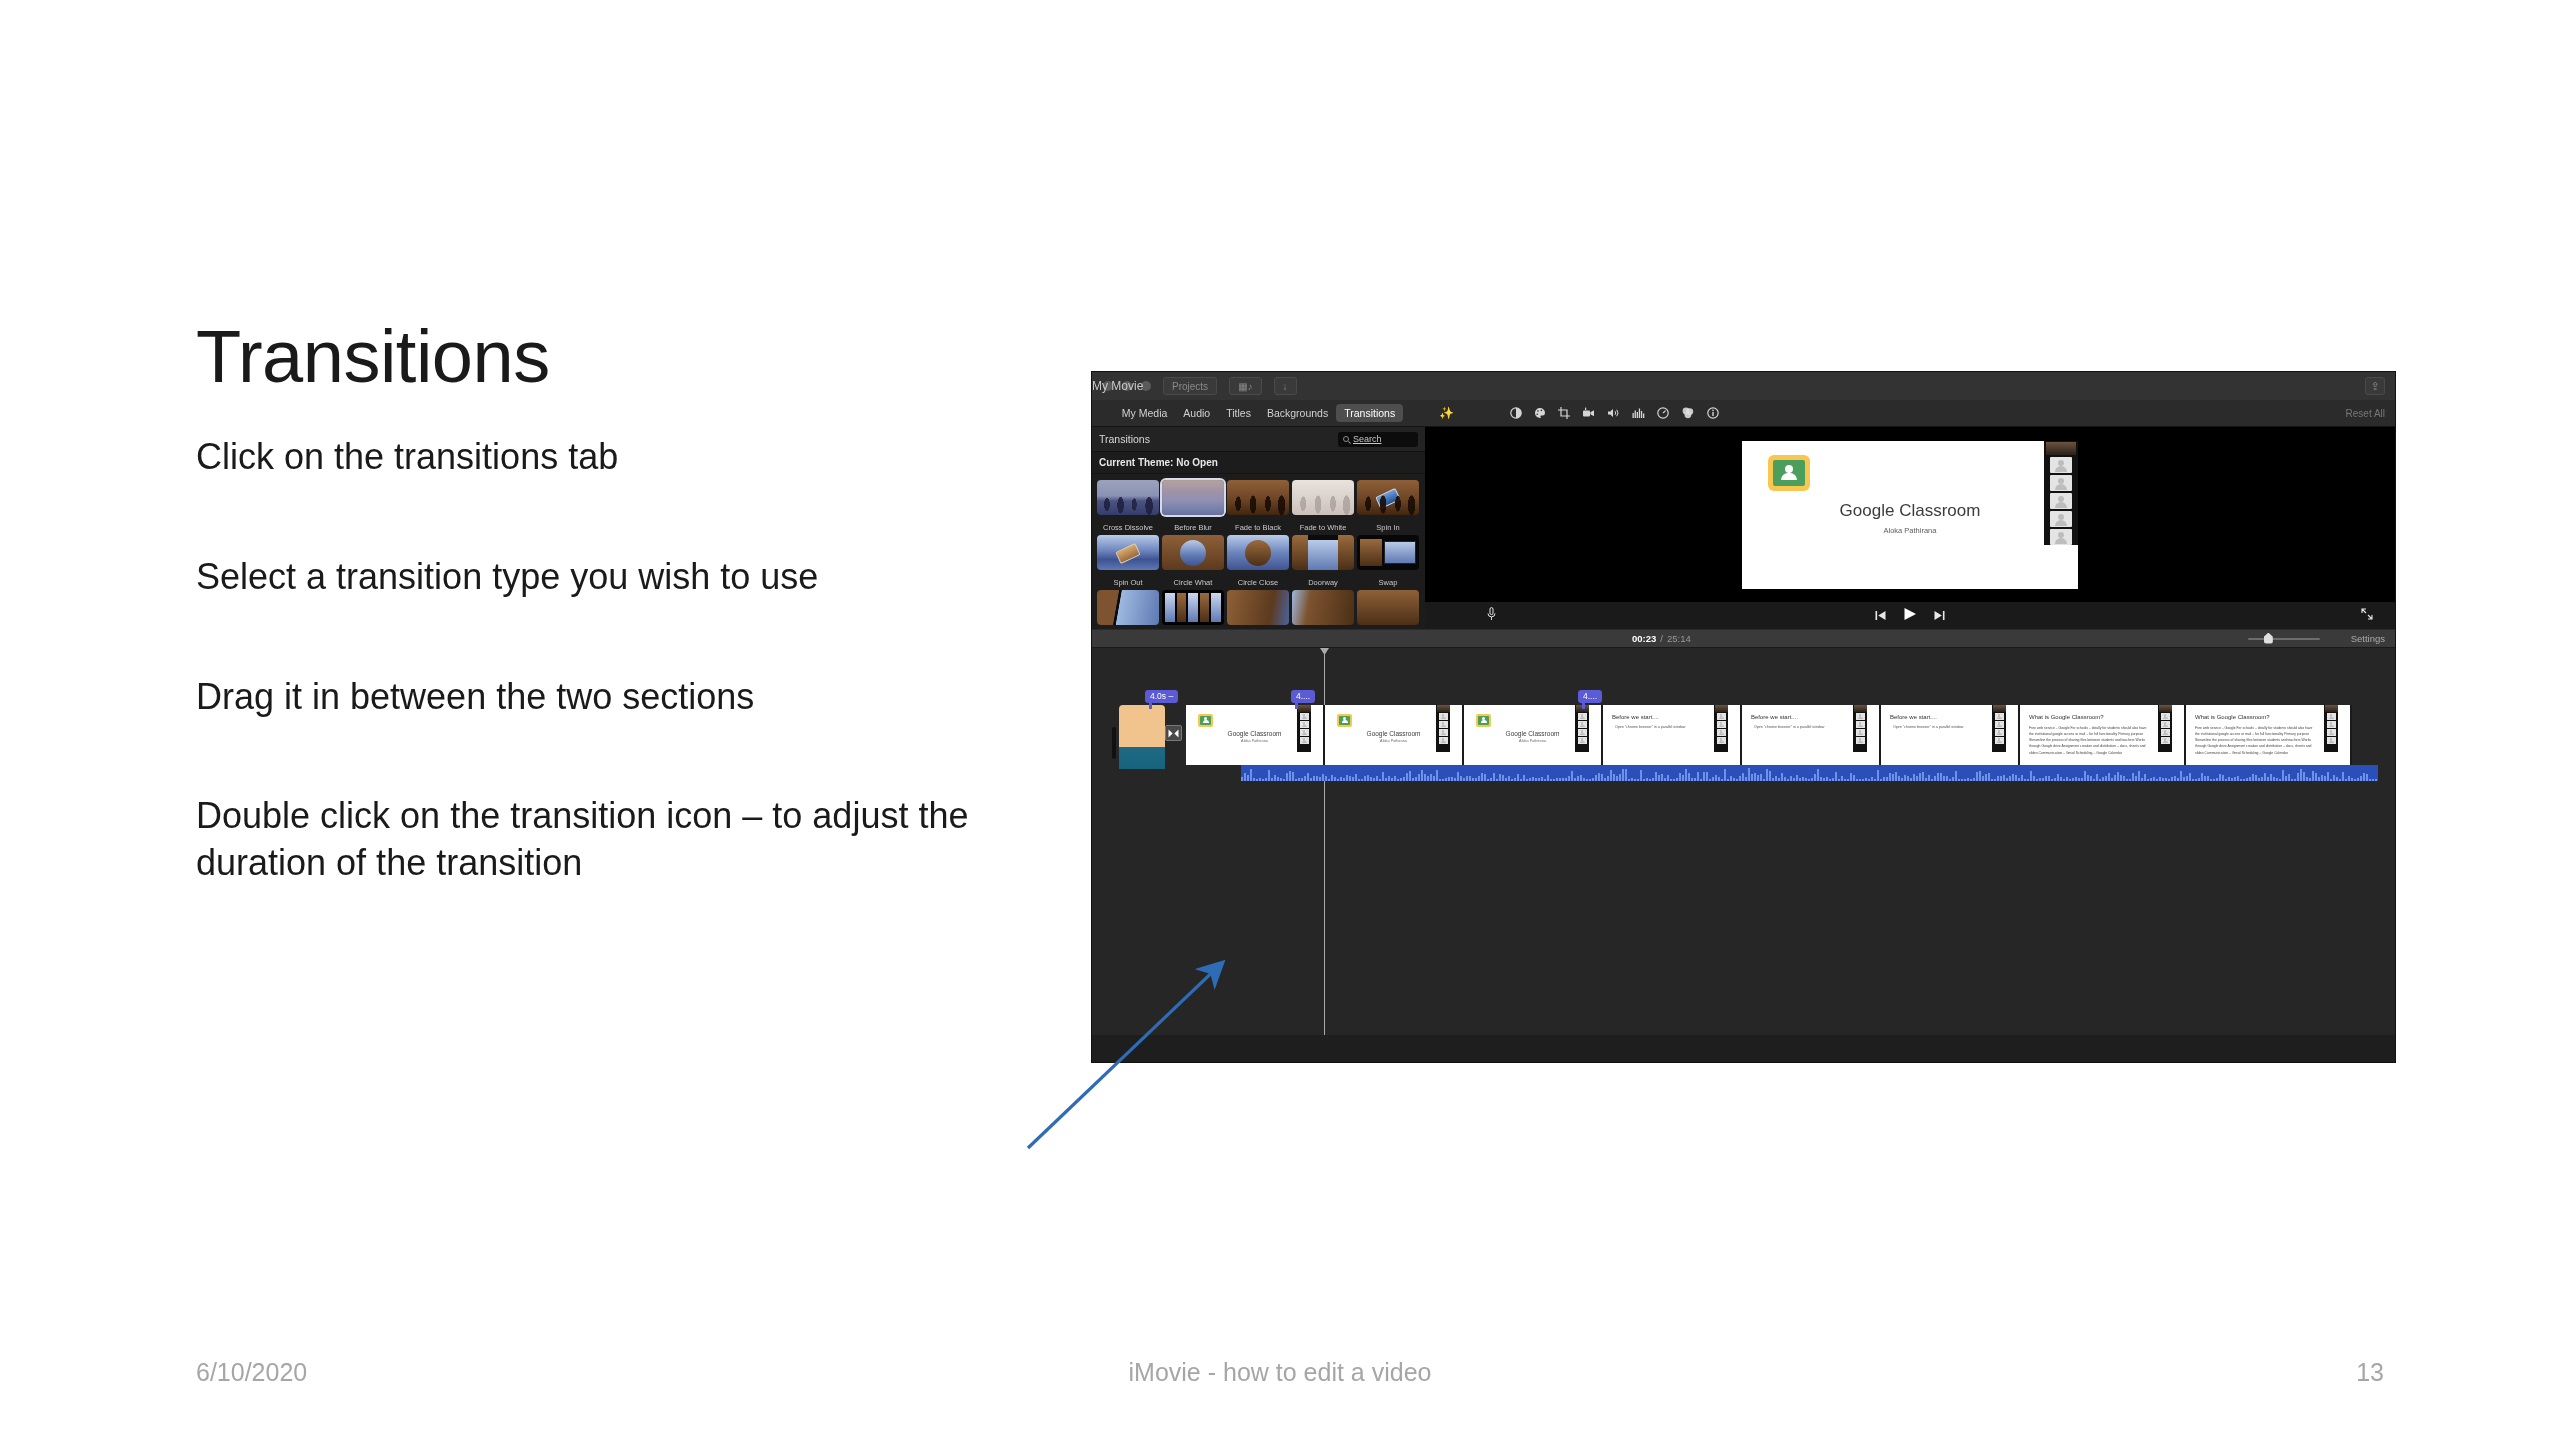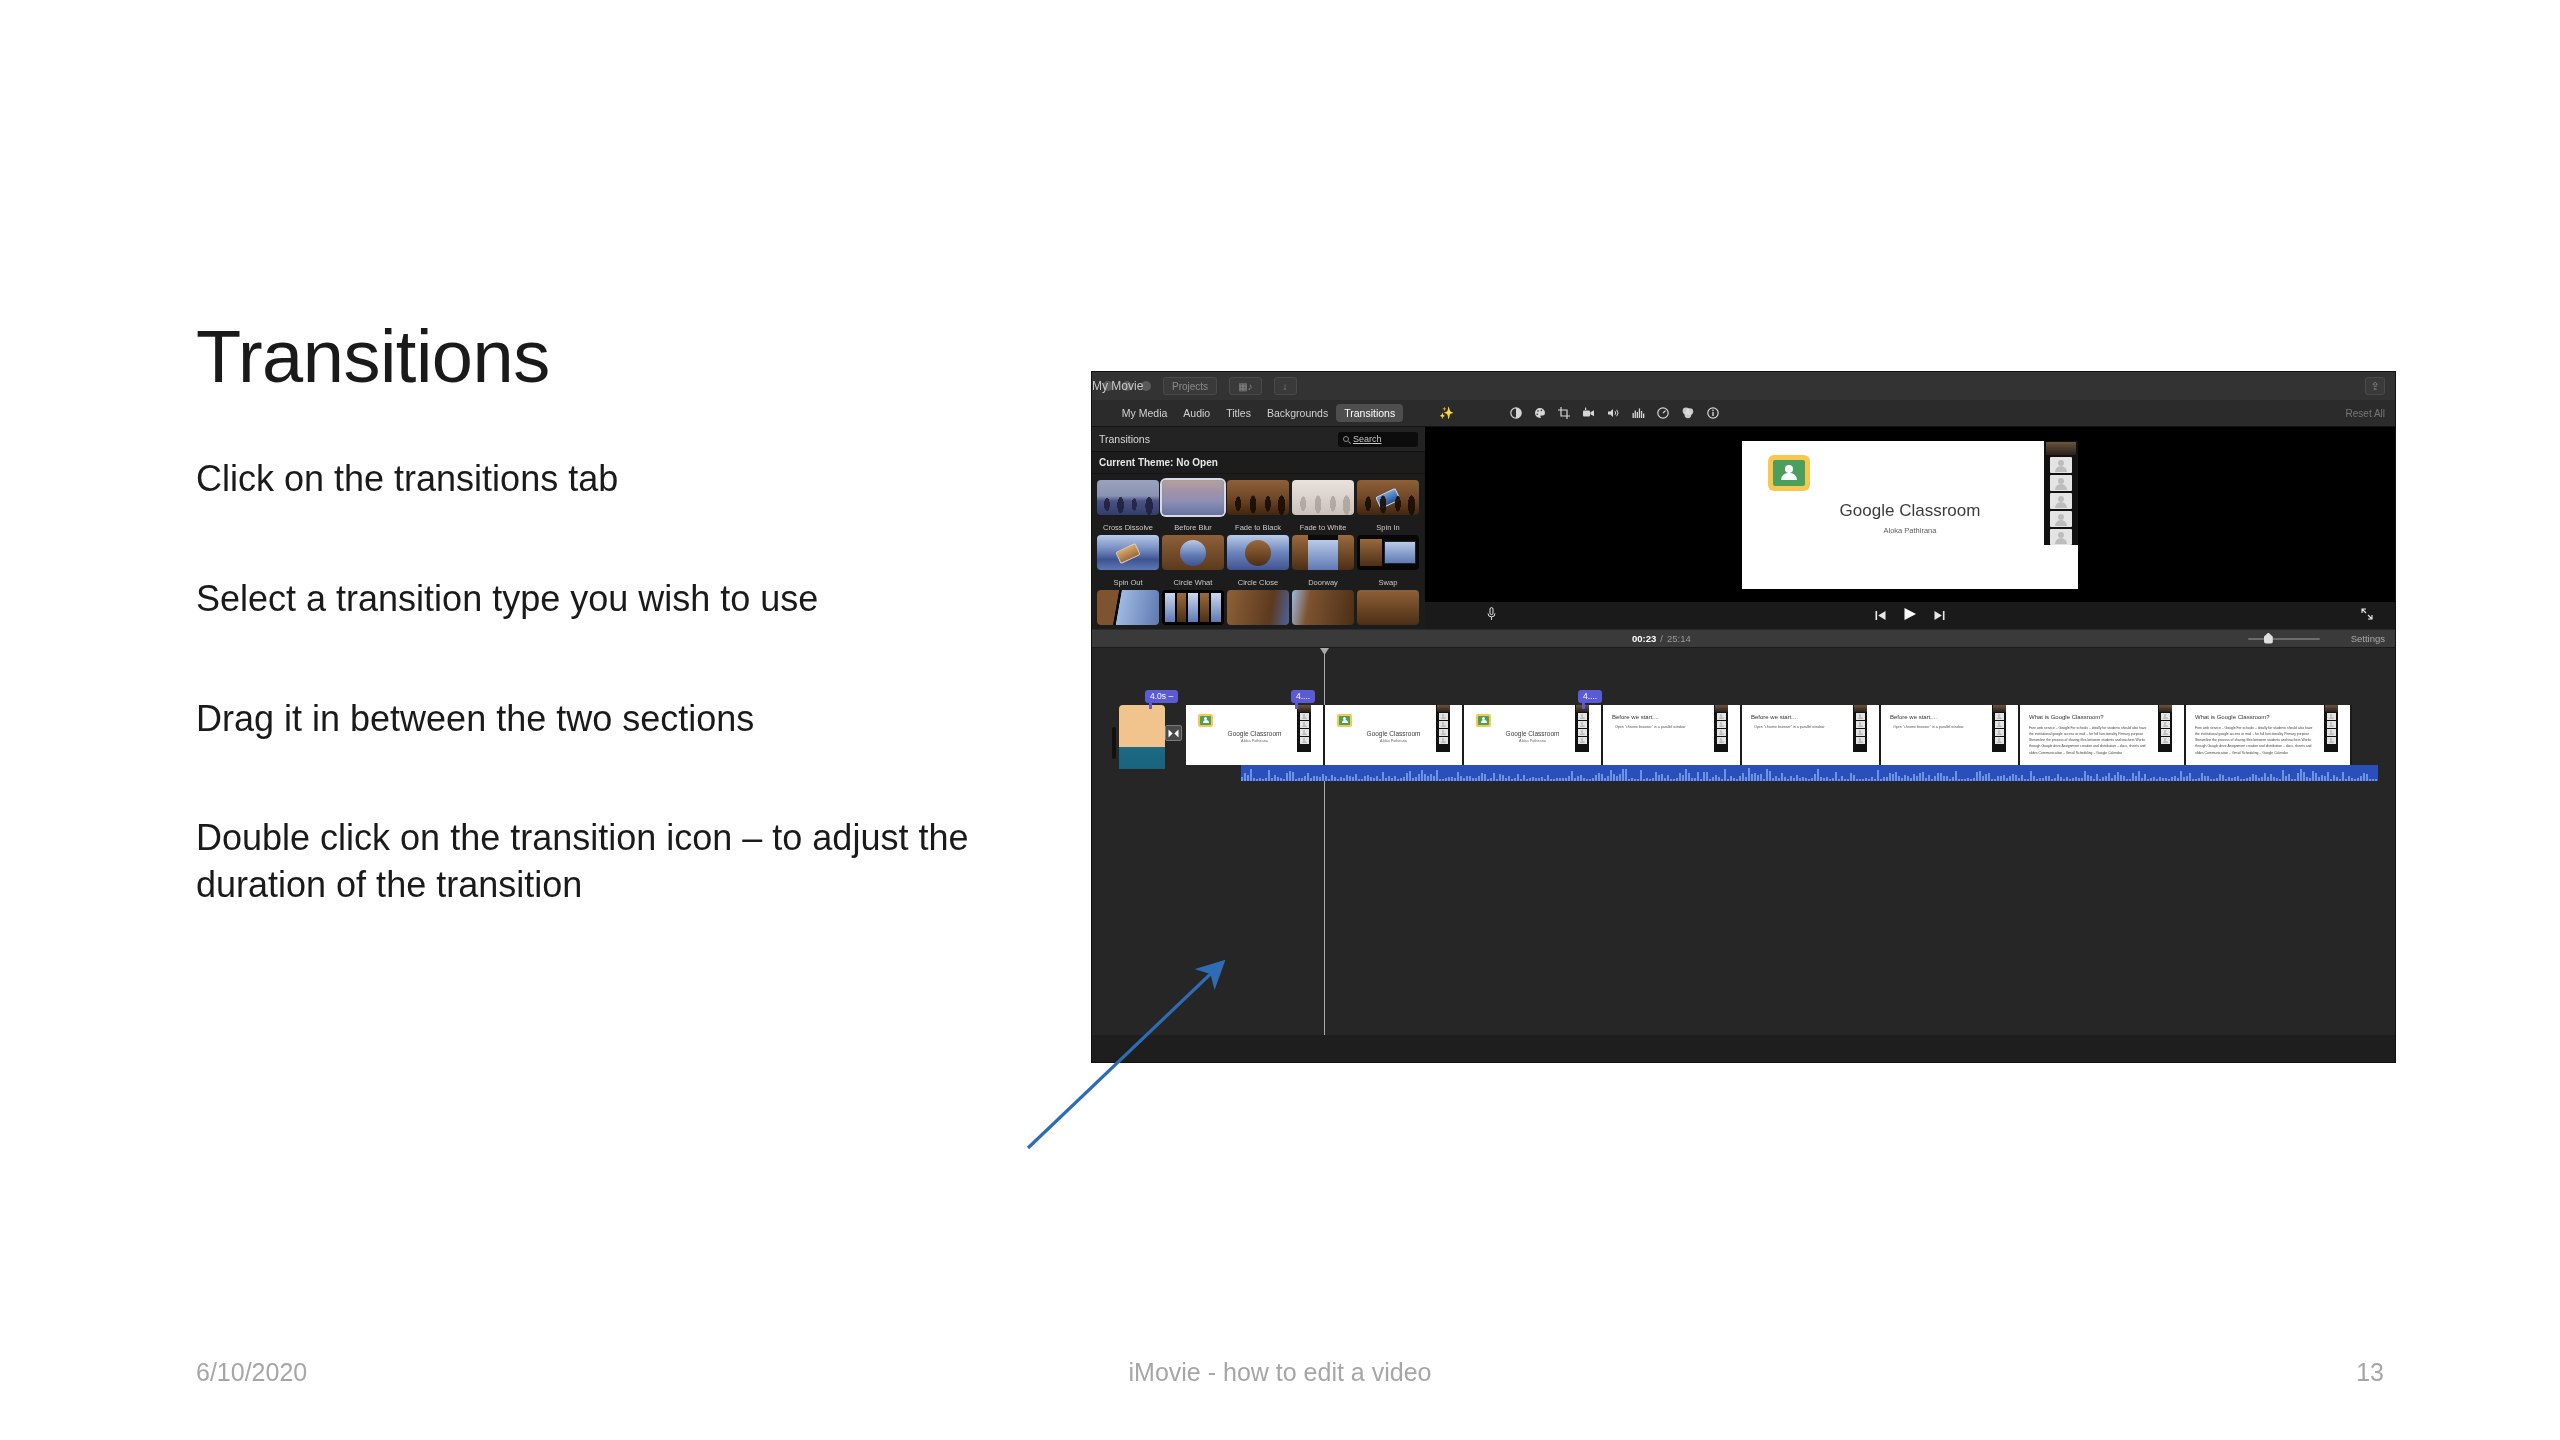--- a/index.html
+++ b/index.html
@@ -12,21 +12,21 @@
   }
   .slide { position: relative; width: 2560px; height: 1440px; background: #fff; }
 
   
   .title {
     position: absolute; left: 196px; top: 320px;
     font-size: 74px; font-weight: 400; color: #1a1a1a;
     letter-spacing: -0.5px; line-height: 1.0;
   }
   .bullets {
-    position: absolute; left: 196px; top: 456px;
+    position: absolute; left: 196px; top: 434px;
     width: 810px;
   }
   .bullet {
     font-size: 36px; color: #1a1a1a; line-height: 1.30;
     margin-bottom: 73px;
   }
   .bullet:last-child { margin-bottom: 0; }
 
   
   .footer-date {

